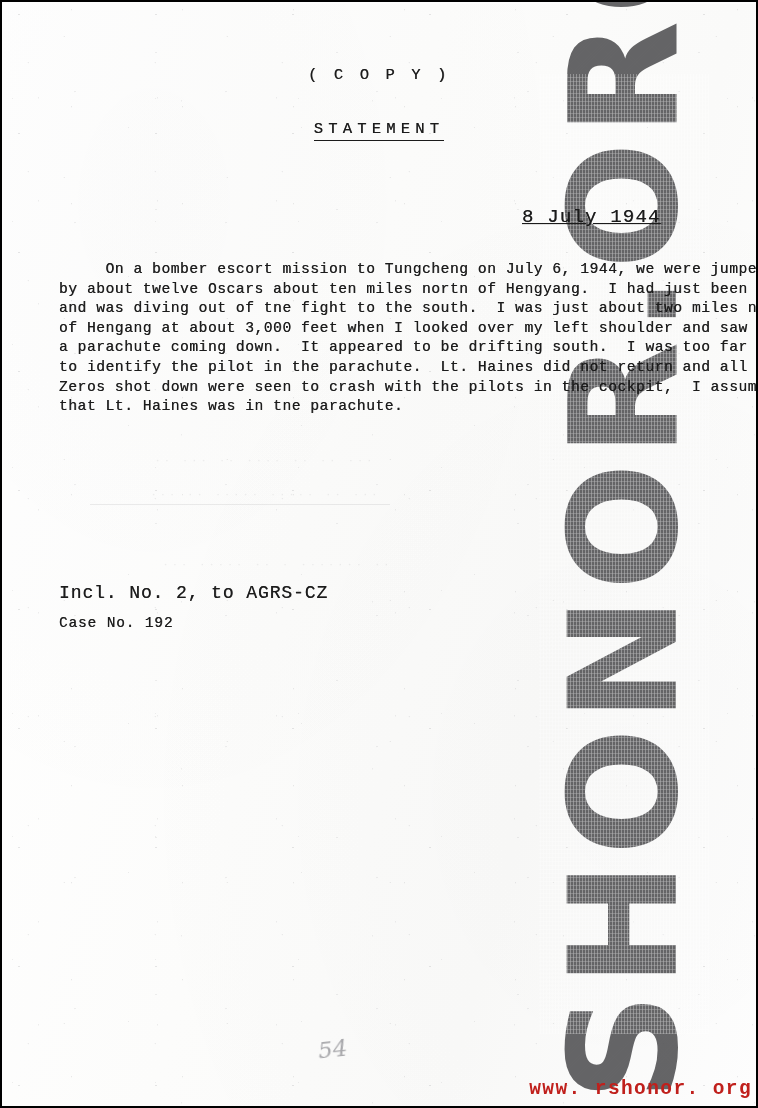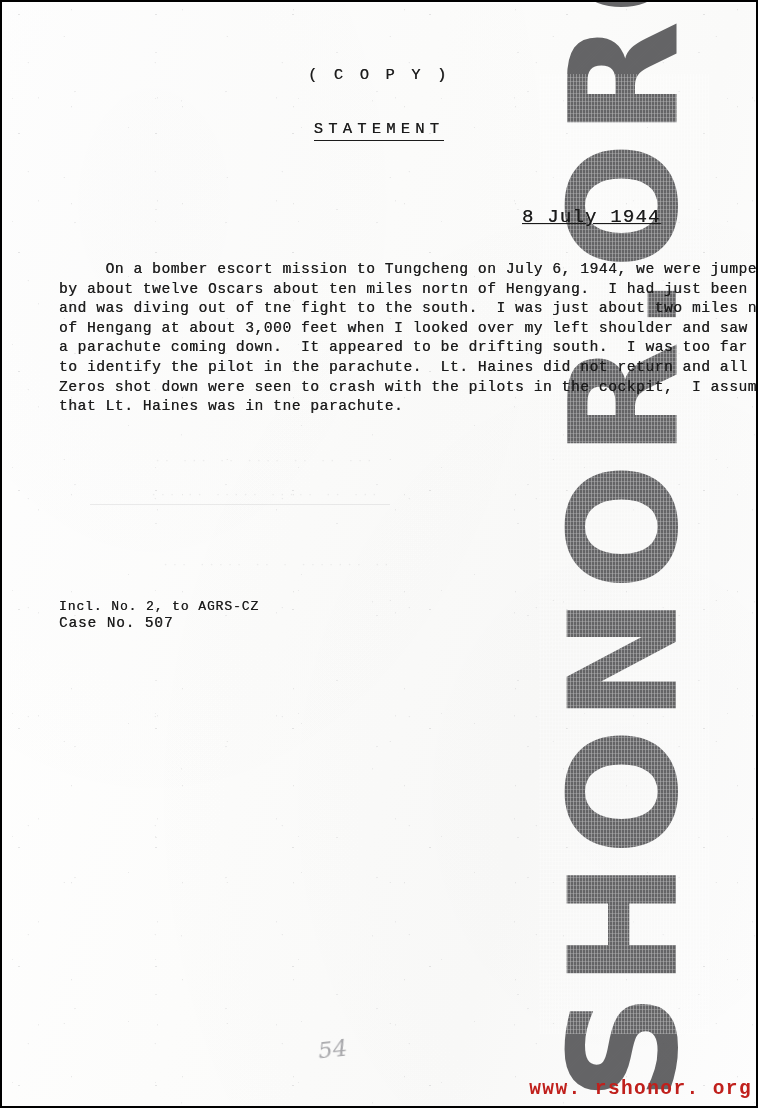--- a/index.html
+++ b/index.html
@@ -103,23 +103,22 @@
     left: 443px;
     top: 480px;
     font-size: 14.4px;
     line-height: 18.6px;
     letter-spacing: 0.5px;
   }
 
   #incl-line {
     left: 57px;
     top: 581px;
-    font-size: 13px;
+    font-size: 18px;
     letter-spacing: 0.9px;
-    margin-top: 16px;
   }
   #case-line {
     left: 57px;
     top: 613px;
     font-size: 14.4px;
     letter-spacing: 0.9px;
   }
 
   
   .ghost {
@@ -245,19 +244,19 @@
 by about twelve Oscars about ten miles nortn of Hengyang.  I had just been hit
 and was diving out of tne fight to the south.  I was just about two miles north
 of Hengang at about 3,000 feet when I looked over my left shoulder and saw
 a parachute coming down.  It appeared to be drifting south.  I was too far away
 to identify the pilot in the parachute.  Lt. Haines did not return and all the
 Zeros shot down were seen to crash with the pilots in the cockpit,  I assumed
 that Lt. Haines was in tne parachute.</div>
 
 
   <div class="typed" id="incl-line">Incl. No. 2, to AGRS-CZ</div>
-  <div class="typed" id="case-line">Case No. 507</div>
+  <div class="typed" id="case-line">Case No. 192</div>
 
   <div id="page-number">54</div>
 
   <div id="footer-url">www. rshonor. org</div>
 
 </div>
 
 </body></html>

